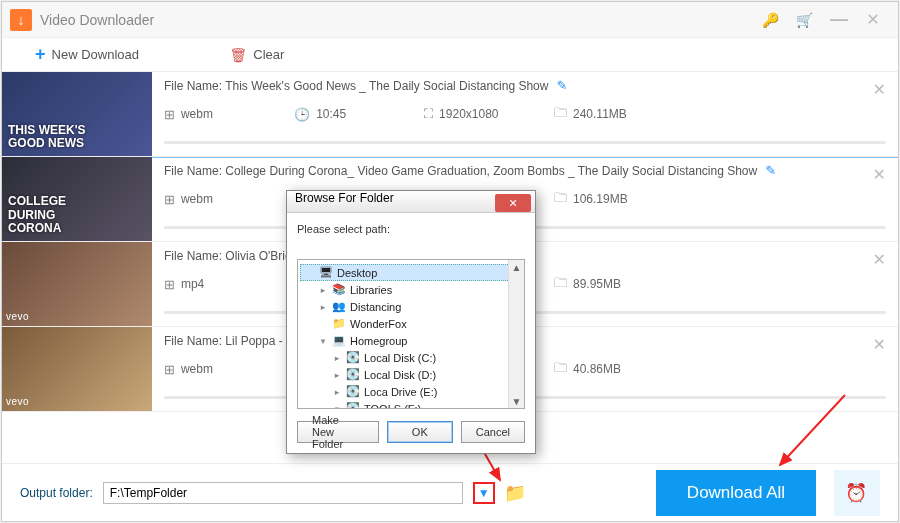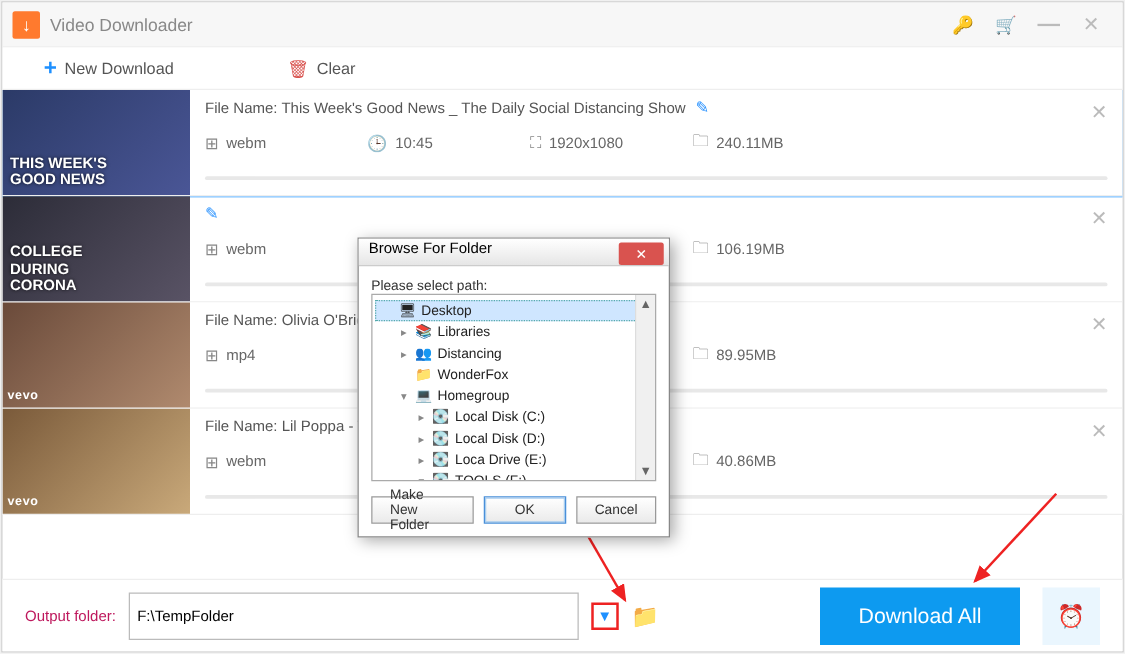--- a/index.html
+++ b/index.html
@@ -28,51 +28,51 @@
 .meta{display:flex;align-items:center;gap:0;font-size:12px;color:#666;margin-top:4px}
 .meta .cell{display:flex;align-items:center;gap:6px}
 .meta .c1{width:130px}
 .meta .c2{width:130px}
 .meta .c3{width:130px}
 .meta .c4{width:130px}
 .ico{color:#888;font-size:13px}
 .progress{height:3px;background:#e8e8e8;border-radius:2px;margin-top:10px}
 .row-close{position:absolute;top:8px;right:12px;color:#bbb;font-size:16px;cursor:pointer}
 .footer{height:58px;border-top:1px solid #eee;display:flex;align-items:center;padding:0 18px;gap:10px;background:#fff}
-.fl{font-size:12px;color:#be185d}
-.path-input{flex:0 0 360px;height:38px;border:1px solid #bbb;font-size:12px;padding:0 6px;background:#fff}
+.fl{font-size:12px;color:#0c4a6e}
+.path-input{flex:0 0 360px;height:22px;border:1px solid #bbb;font-size:12px;padding:0 6px;background:#fff}
 .drop-btn{width:22px;height:22px;border:2px solid #e22;display:flex;align-items:center;justify-content:center;color:#1e90ff;font-size:12px;cursor:pointer;background:#fff}
 .folder-btn{color:#1e90ff;font-size:18px;cursor:pointer}
 .dl-all{margin-left:auto;width:160px;height:46px;background:#0d9af0;color:#fff;display:flex;align-items:center;justify-content:center;font-size:17px;cursor:pointer}
 .alarm{width:46px;height:46px;background:#eaf6fe;display:flex;align-items:center;justify-content:center;color:#49b6f3;font-size:18px;margin-left:8px}
 
 
 .dialog{position:absolute;left:286px;top:190px;width:250px;background:#fff;border:1px solid #888;box-shadow:3px 3px 12px rgba(0,0,0,.35);z-index:20}
 .dlg-title{height:22px;background:linear-gradient(#fff,#e6e6e6);border-bottom:1px solid #ccc;font-size:12px;padding:0 8px;display:flex;align-items:flex-start;position:relative}
 .dlg-close{position:absolute;right:4px;top:3px;width:36px;height:18px;background:#d9534f;border-radius:2px;display:flex;align-items:center;justify-content:center;color:#fff;font-size:11px;cursor:pointer}
 .dlg-body{padding:10px;font-size:11px;color:#333}
-.dlg-msg{margin-bottom:0}
+.dlg-msg{margin-bottom:24px}
 .tree-box{border:1px solid #aaa;height:150px;overflow:hidden;position:relative;padding:4px 2px}
 .tree-box .sb{position:absolute;right:0;top:0;bottom:0;width:16px;background:#f0f0f0;border-left:1px solid #ddd;display:flex;flex-direction:column;align-items:center}
 .sb .arr{font-size:10px;color:#666;height:14px;display:flex;align-items:center;justify-content:center;cursor:pointer}
 .sb .track{flex:1}
 .tree-item{font-size:11px;color:#222;display:flex;align-items:center;gap:4px;height:17px;padding-left:4px;cursor:pointer;white-space:nowrap}
 .tree-item.selected{background:#cfe6ff;border:1px dotted #5aa}
 .tree-item .twist{width:10px;text-align:center;color:#888;font-size:9px}
 .tree-item .ficon{width:14px;text-align:center;font-size:11px}
 .dlg-buttons{display:flex;gap:8px;margin-top:12px;justify-content:flex-start}
 .dlg-btn{height:22px;font-size:11px;border:1px solid #999;background:linear-gradient(#fff,#eaeaea);padding:0 14px;cursor:pointer;display:flex;align-items:center}
 .dlg-btn.default{border:1px solid #4a90d9;box-shadow:0 0 0 1px #a8cdef inset;padding:0 24px}
 
 
 .th0{background:linear-gradient(135deg,#2b3a67,#4a5696)}
 .th1{background:linear-gradient(135deg,#2c2c38,#595365)}
 .th2{background:linear-gradient(135deg,#6a4a3a,#b08a6e)}
 .th3{background:linear-gradient(135deg,#7a5a3a,#c9a97a)}
-.vevo{position:absolute;left:4px;bottom:4px;font-size:10px;font-weight:700;letter-spacing:.5px}
+.vevo{position:absolute;left:4px;bottom:4px;font-size:10px;font-weight:400;letter-spacing:.5px}
 
 
 .arrow{position:absolute;z-index:15;pointer-events:none}
 .arrow svg{overflow:visible}
 </style>
 </head>
 <body>
 
 <div class="window">
 
@@ -130,20 +130,21 @@
             <div class="progress"></div>
           </div>
         </div>
         <div class="row">
           <div class="thumb th1">
             <div class="tt">COLLEGE<br>DURING<br>CORONA</div>
           </div>
           <div class="row-body">
             <div class="row-close">✕</div>
             <div class="fname">
+              <span>File Name: College During Corona_ Video Game Graduation, Zoom Bombs _ The Daily Social Distancing Show</span>
               <span class="pencil">✎</span>
             </div>
             <div class="meta">
               <div class="cell c1">
                 <span class="ico">⊞</span>
                 <span>webm</span>
               </div>
               <div class="cell c2"></div>
               <div class="cell c3"></div>
               <div class="cell c4">

